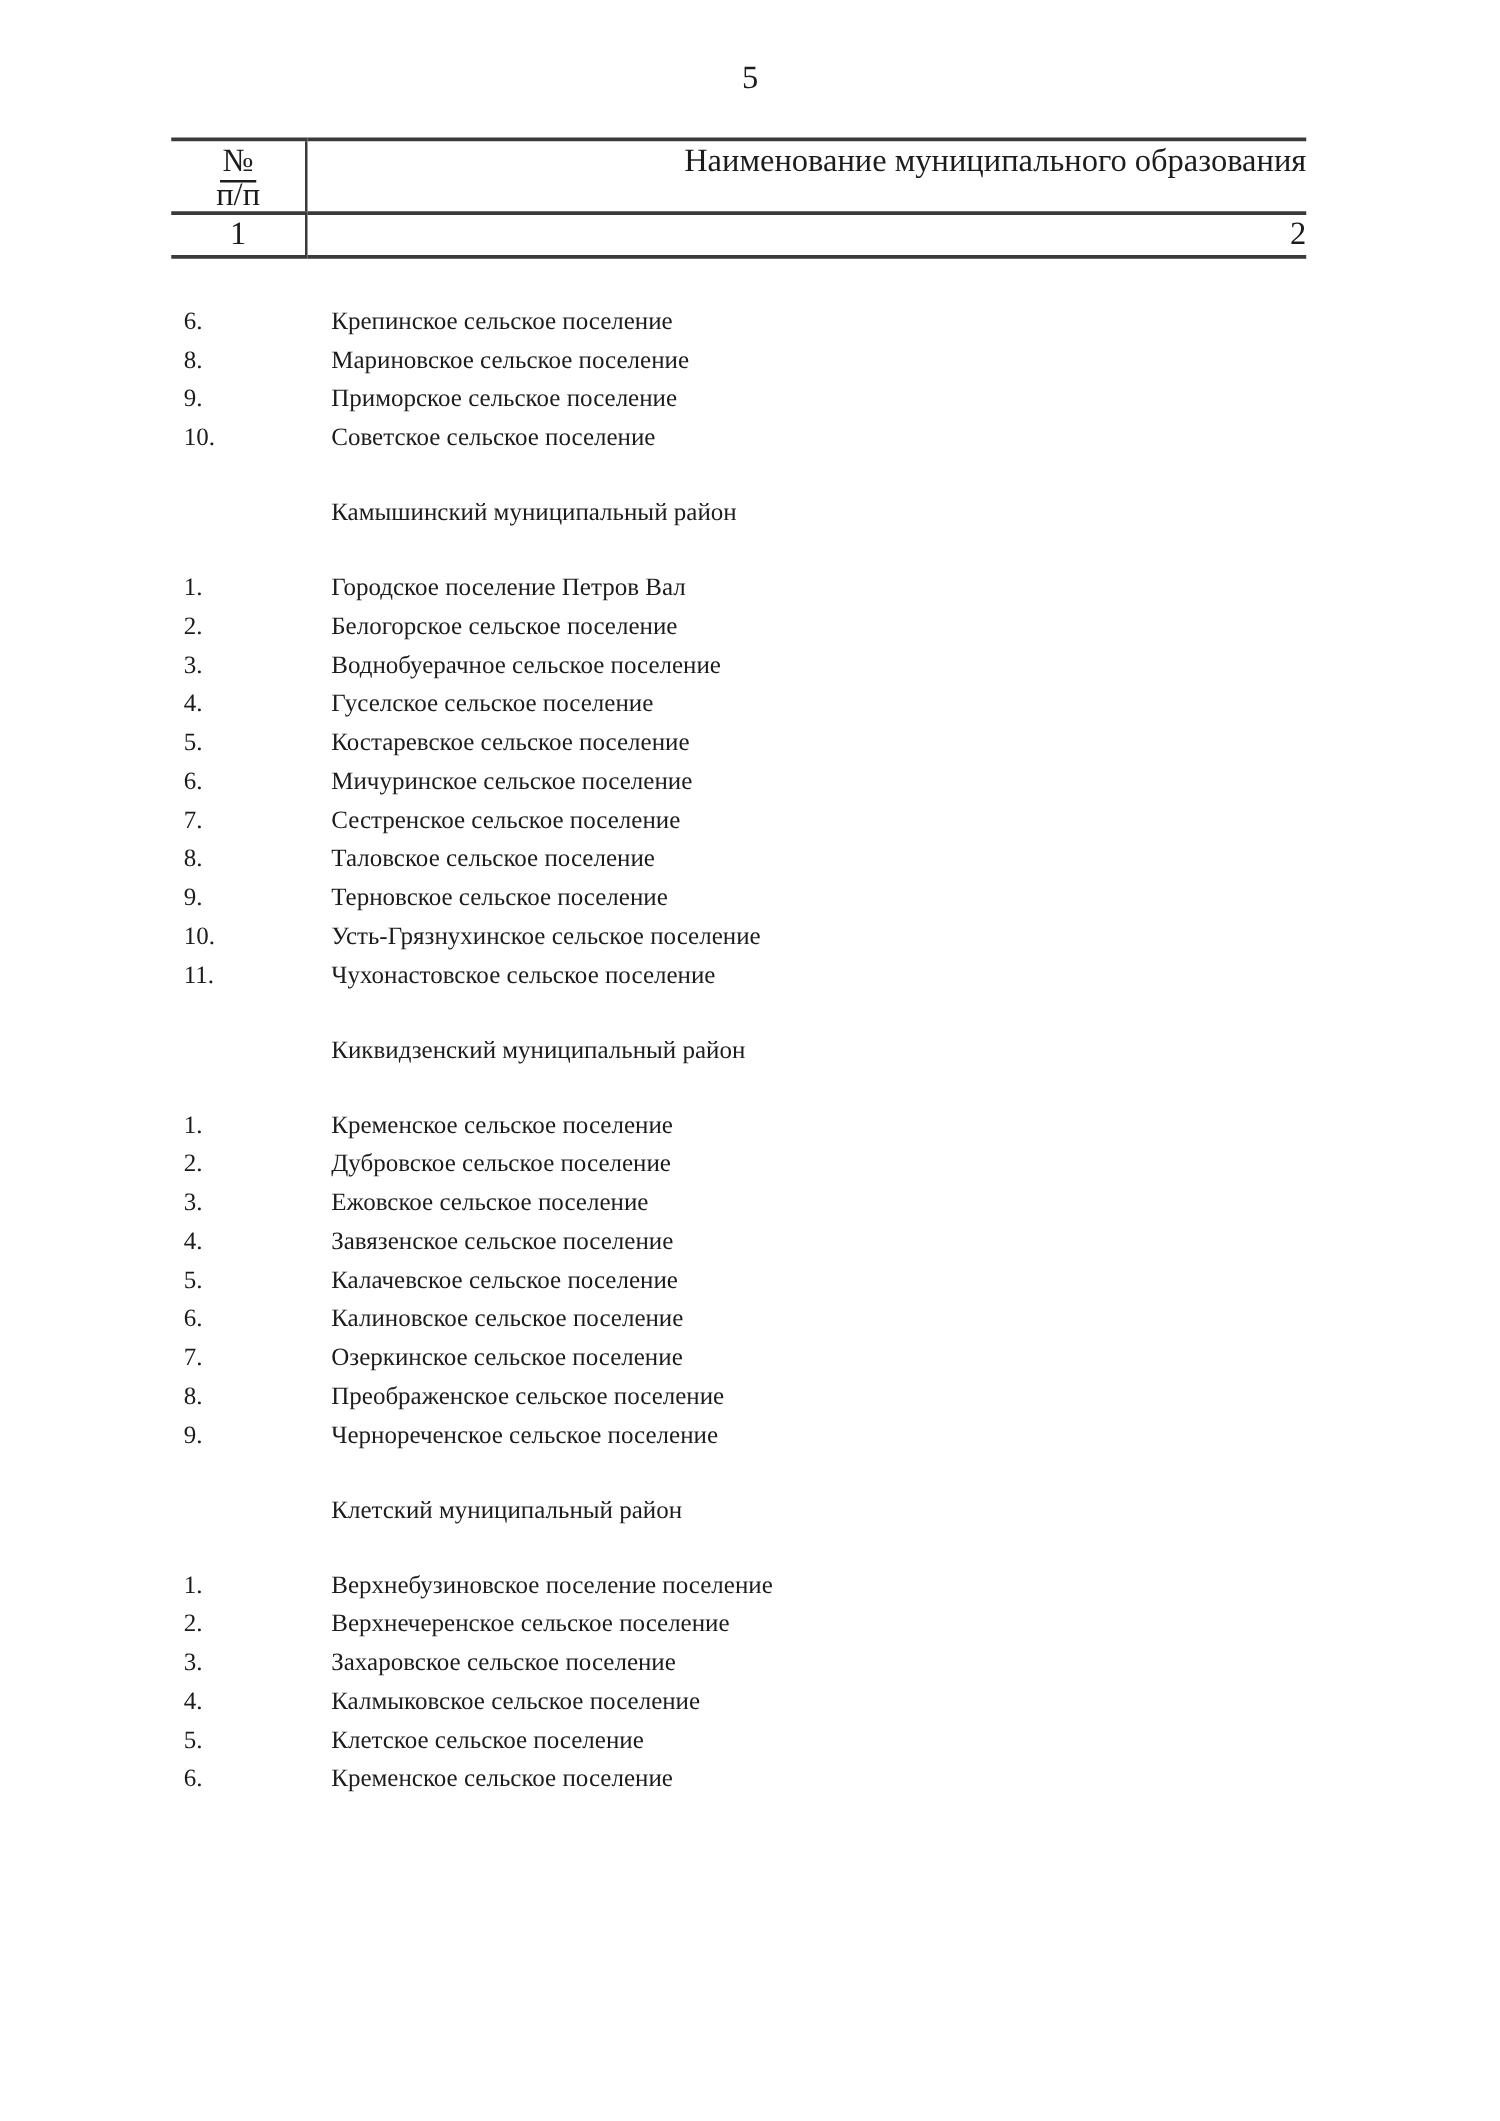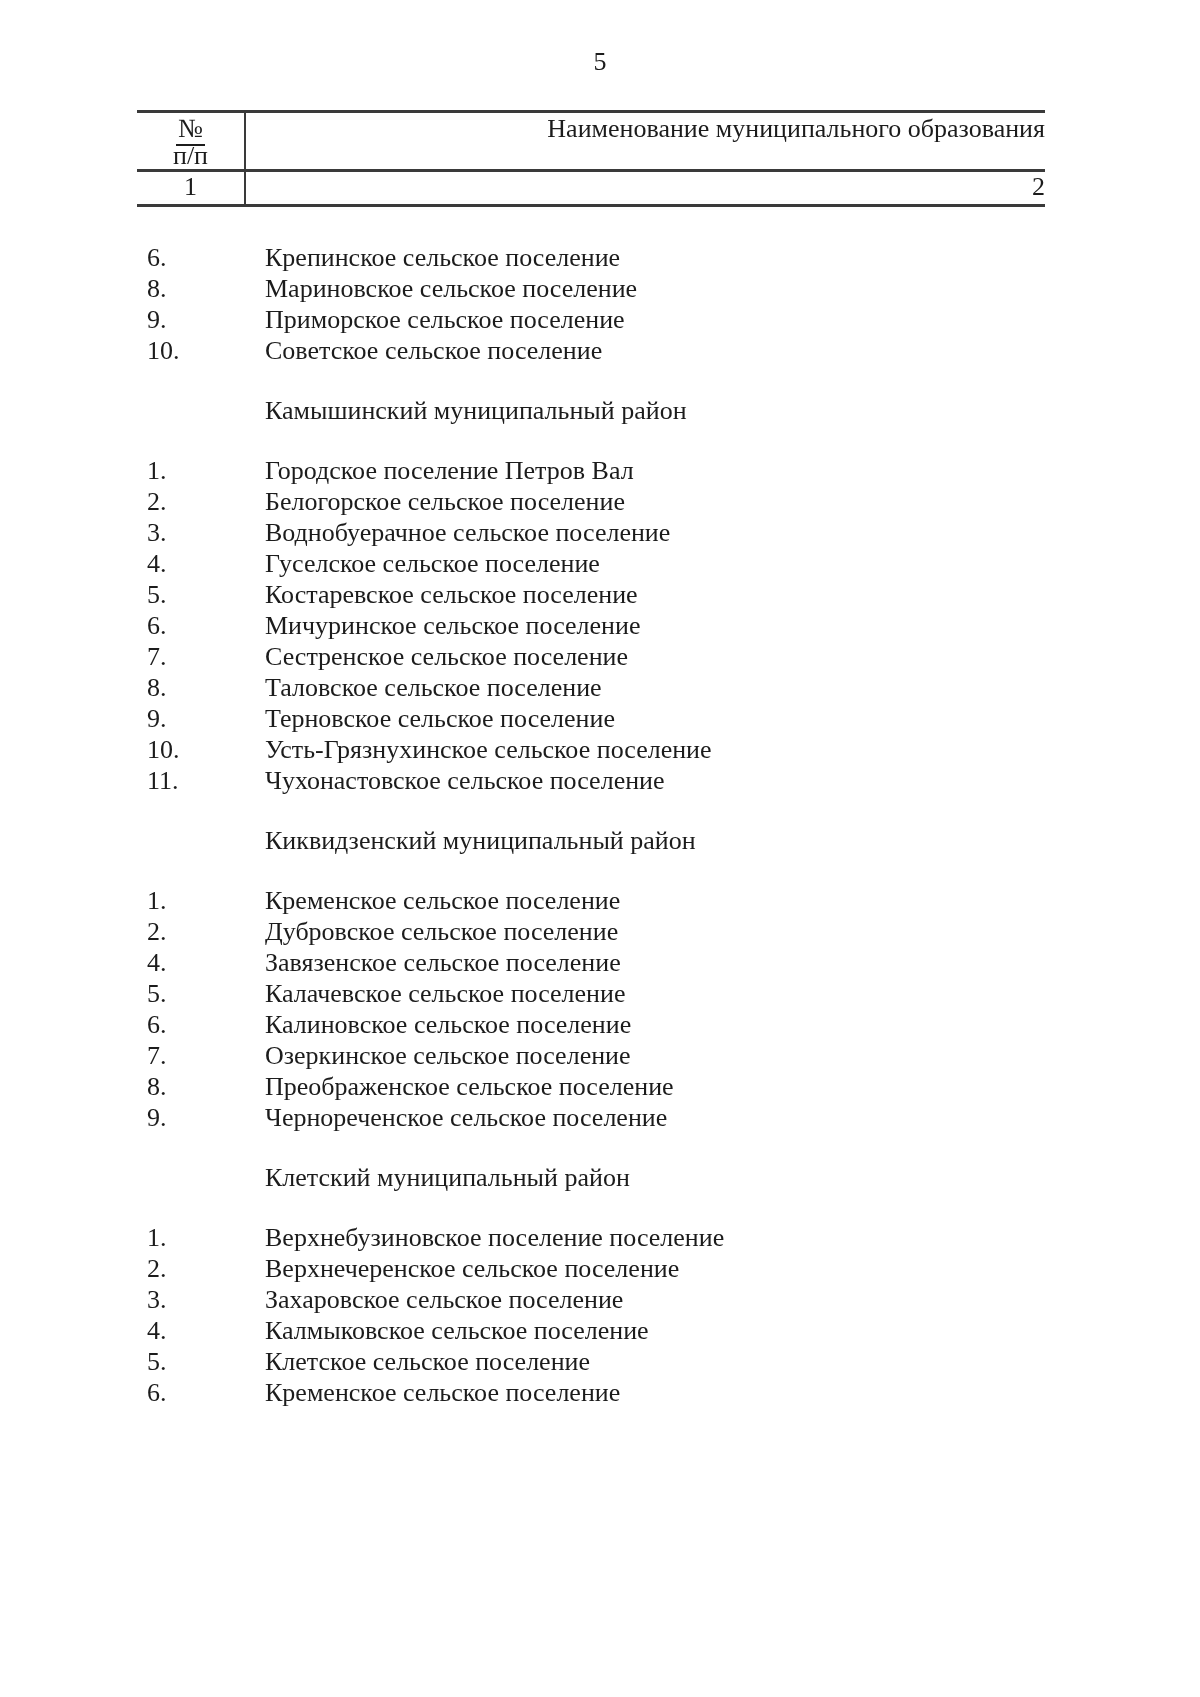--- a/index.html
+++ b/index.html
@@ -45,21 +45,21 @@
   .header-table tr.idx td {
     border-bottom: 3px solid #3a3a3a;
     height: 31px;
     padding-top: 1px;
     line-height: 27px;
   }
   .num-sign { border-bottom: 2px solid #1c1c1c; padding: 0 2px 1px 2px; }
   
   .content {
     margin-top: 35px;
-    font-size: 26px;
+    font-size: 20px;
   }
   .list-row {
     height: 31px;
     line-height: 31px;
     padding-left: 147px;
     white-space: nowrap;
   }
   .list-row .num {
     display: inline-block;
     width: 118px;
@@ -169,20 +169,23 @@
     <div class="section-title">Киквидзенский муниципальный район</div>
     <div>
   <div class="list-row">
     <span class="num">1.</span><span class="name">Кременское сельское поселение</span>
   </div>
 
   <div class="list-row">
     <span class="num">2.</span><span class="name">Дубровское сельское поселение</span>
   </div>
 
+  <div class="list-row">
+    <span class="num">3.</span><span class="name">Ежовское сельское поселение</span>
+  </div>
 
   <div class="list-row">
     <span class="num">4.</span><span class="name">Завязенское сельское поселение</span>
   </div>
 
   <div class="list-row">
     <span class="num">5.</span><span class="name">Калачевское сельское поселение</span>
   </div>
 
   <div class="list-row">

